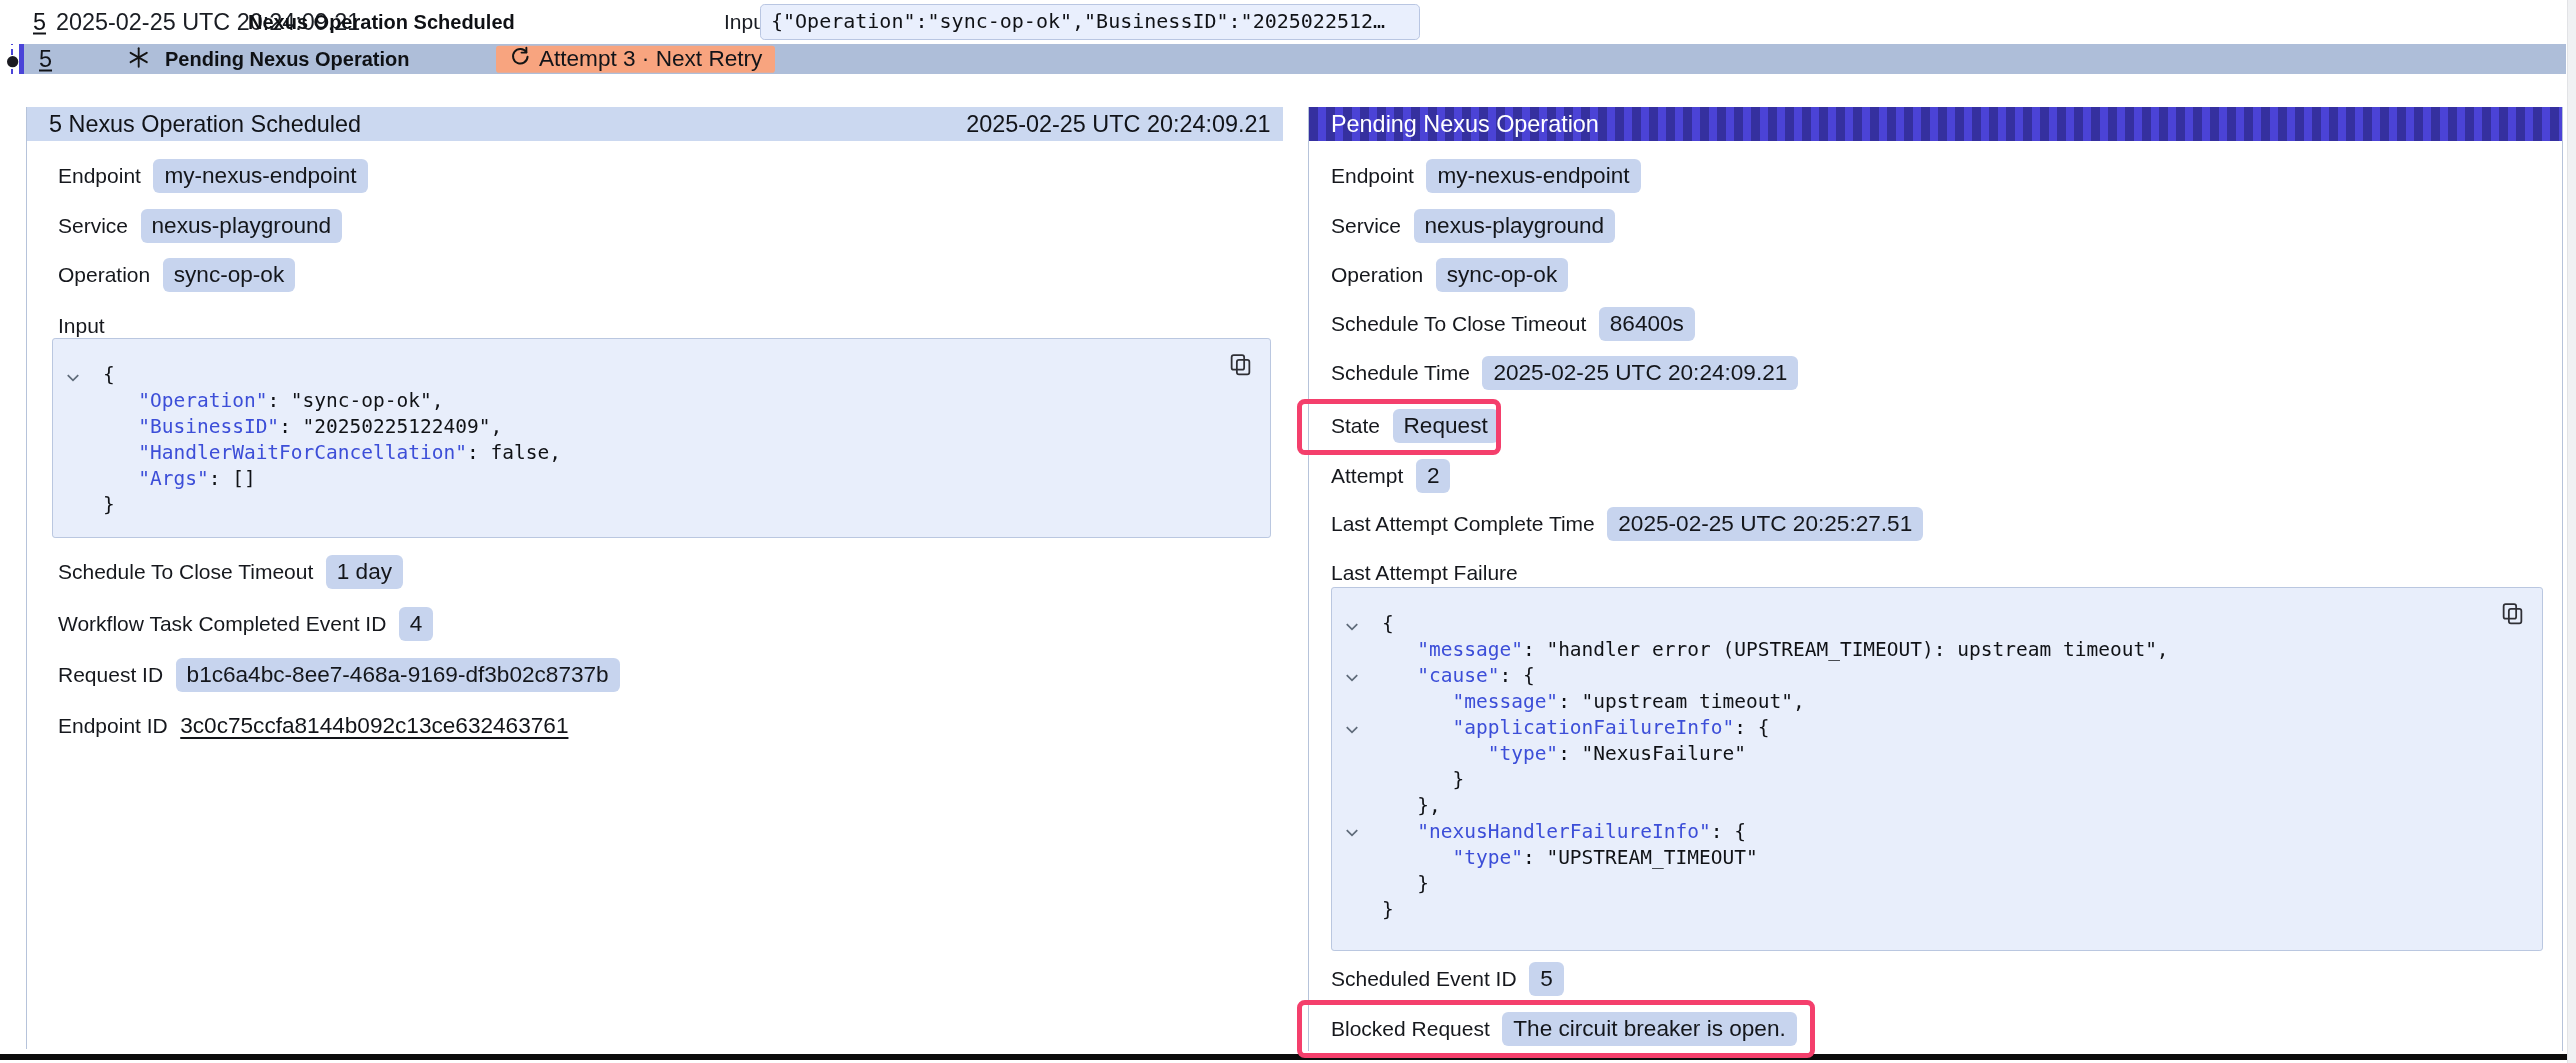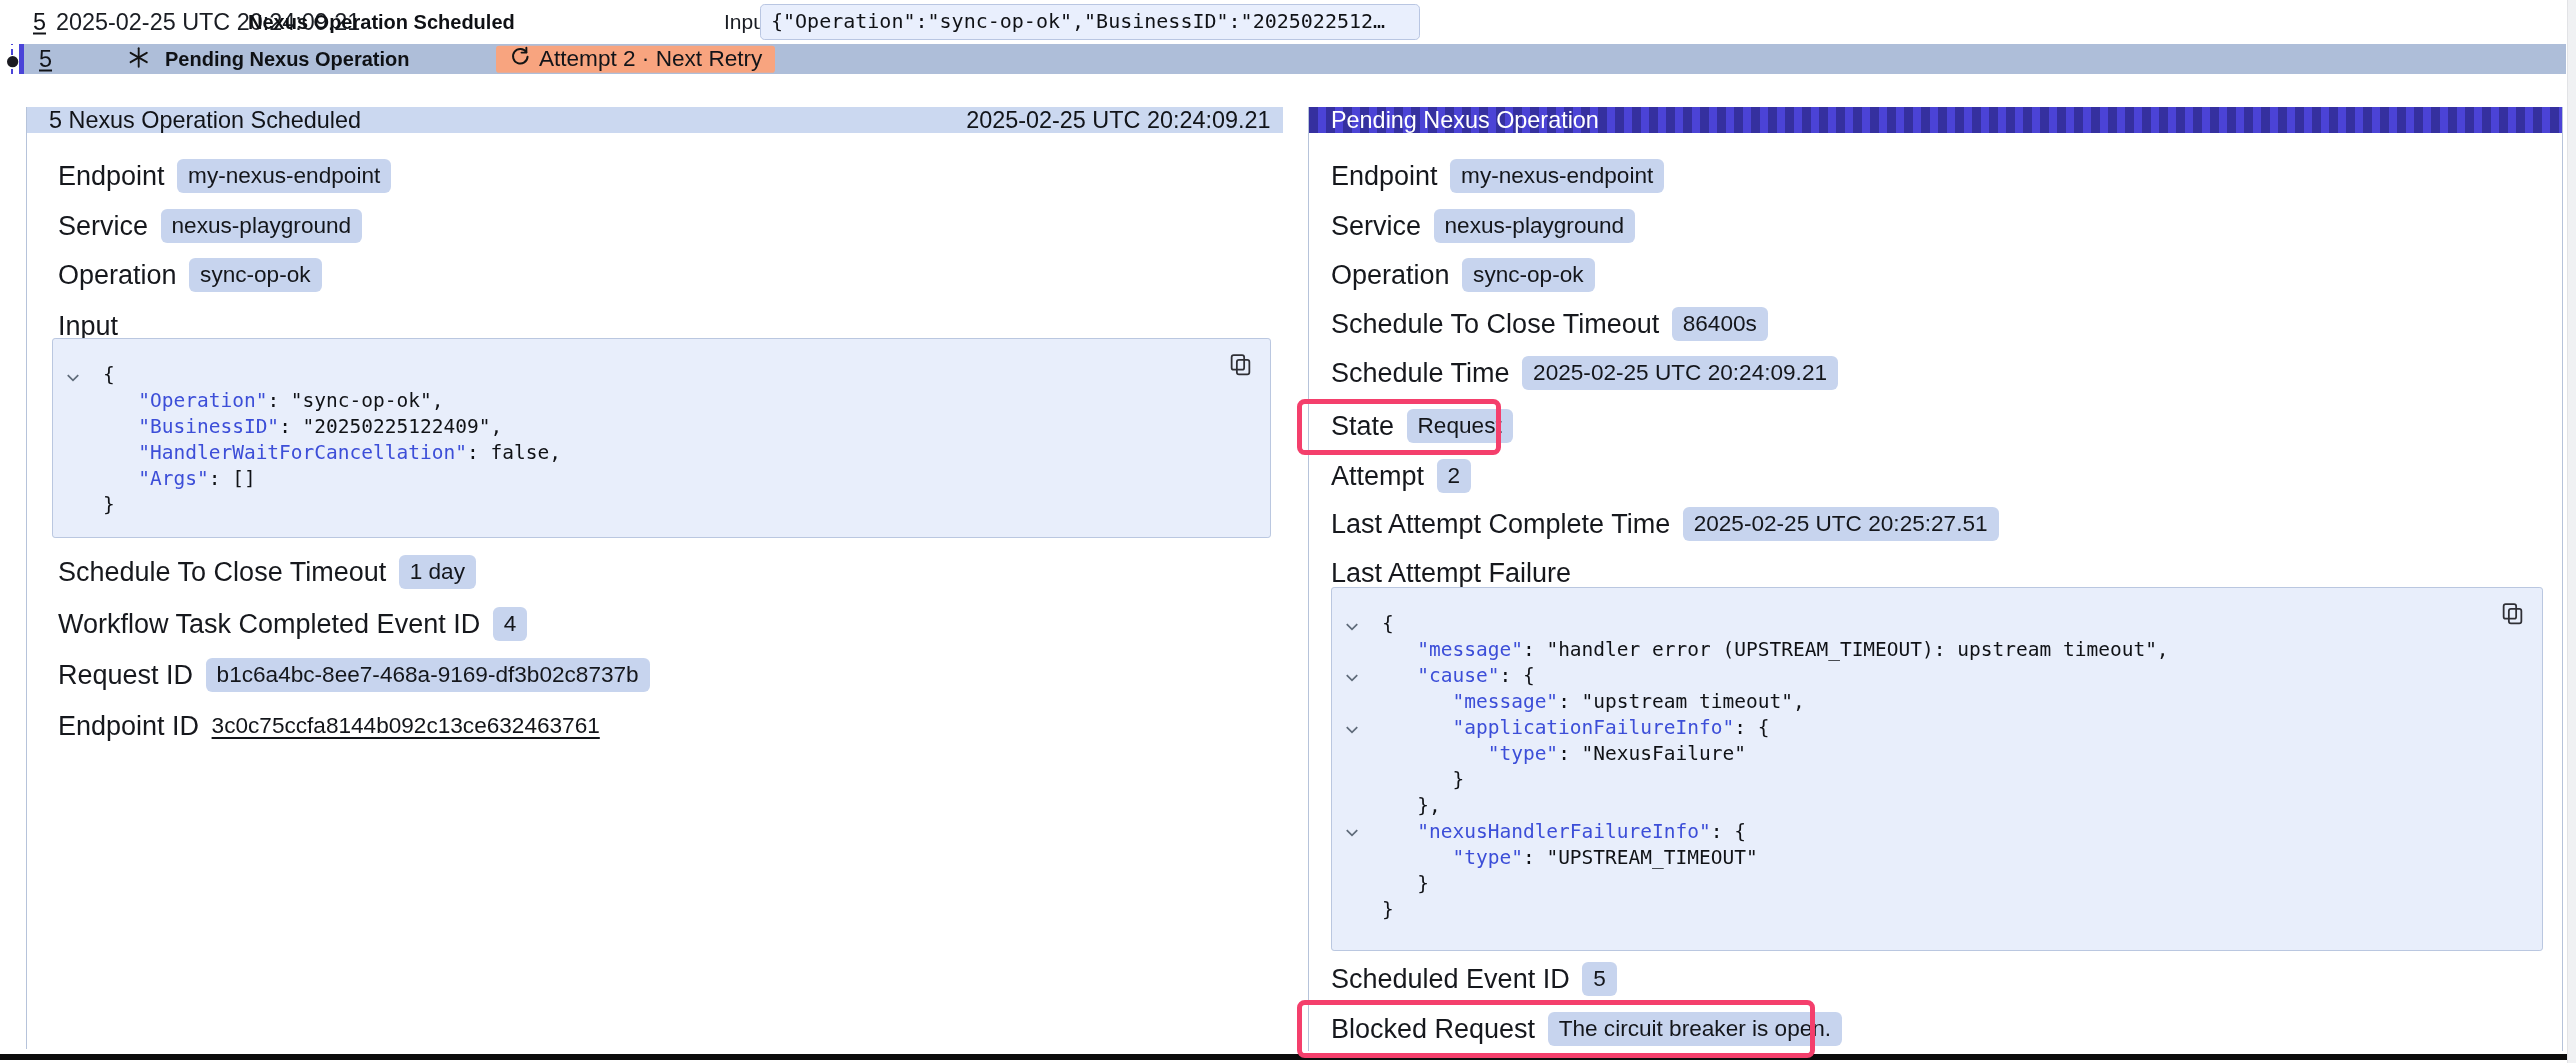--- a/index.html
+++ b/index.html
@@ -34,31 +34,31 @@
     position:absolute; left:497px; top:50%; transform:translateY(-50%);
     height:26.5px; background:#f8a47f; border-radius:3.1px; display:flex; align-items:center;
     gap:9.4px; padding:0 12.5px; font-size:22.6px; color:#121419;
   }
 
   
   .panel { position:absolute; top:107px; background:#fff; }
   .panel-left  { left:26px;  width:1257px; height:942px; border-left:1.6px solid #b6c3da; }
   .panel-right { left:1308px; width:1255px; height:944px; border-left:1.6px solid #b6c3da; border-right:1.6px solid #b6c3da; }
   .phead {
-    position:absolute; left:0; top:0; width:100%; height:26px;
+    position:absolute; left:0; top:0; width:100%; height:34px;
     display:flex; align-items:center; justify-content:space-between;
     padding:0 12.5px 0 22px; font-size:23.4px;
   }
   .phead-left { background:#cbd8f0; color:#111318; }
   .phead-striped {
     background:repeating-linear-gradient(to right, #35309f 0 8.6px, #4b43d6 8.6px 17px);
     color:#ffffff; font-weight:500;
   }
   .field { position:absolute; height:36px; display:flex; align-items:center; gap:12.5px; white-space:nowrap; }
-  .flabel { font-size:27px; color:#16181d; }
+  .flabel { font-size:21px; color:#16181d; }
   .badge {
     background:#c7d4ee; color:#14161b; font-size:22.6px;
     padding:3.9px 11px; border-radius:6.2px;
   }
   .id-link { font-size:22.6px; color:#121419; text-decoration:underline; text-underline-offset:3.9px; }
   .panel-left  .field { left:31px; }
   .panel-right .field { left:22px; }
 
   
   .codeblock {
@@ -123,21 +123,21 @@
       </svg>
     </span>
     <span class="item evt-title" style="left:141px">Pending Nexus Operation</span>
     <span class="retry-badge" style="left:472px">
       <span>
         <svg width="21" height="21" viewBox="0 0 26 26" fill="none" stroke="#141414" stroke-width="2.4" stroke-linecap="round" stroke-linejoin="round">
           <path d="M21.5 8 A 9 9 0 1 0 23 13.5"></path>
             <polyline points="21.5,2.5 21.5,8.5 15.5,8.5"></polyline>
         </svg>
       </span>
-      <span>Attempt 2 · Next Retry</span>
+      <span>Attempt 3 · Next Retry</span>
     </span>
   </div>
 
   <aside class="panel panel-left">
     <div class="phead phead-left">
       <span>5 Nexus Operation Scheduled</span>
       <span>2025-02-25 UTC 20:24:09.21</span>
     </div>
 
     <div class="field" style="top:51px">

